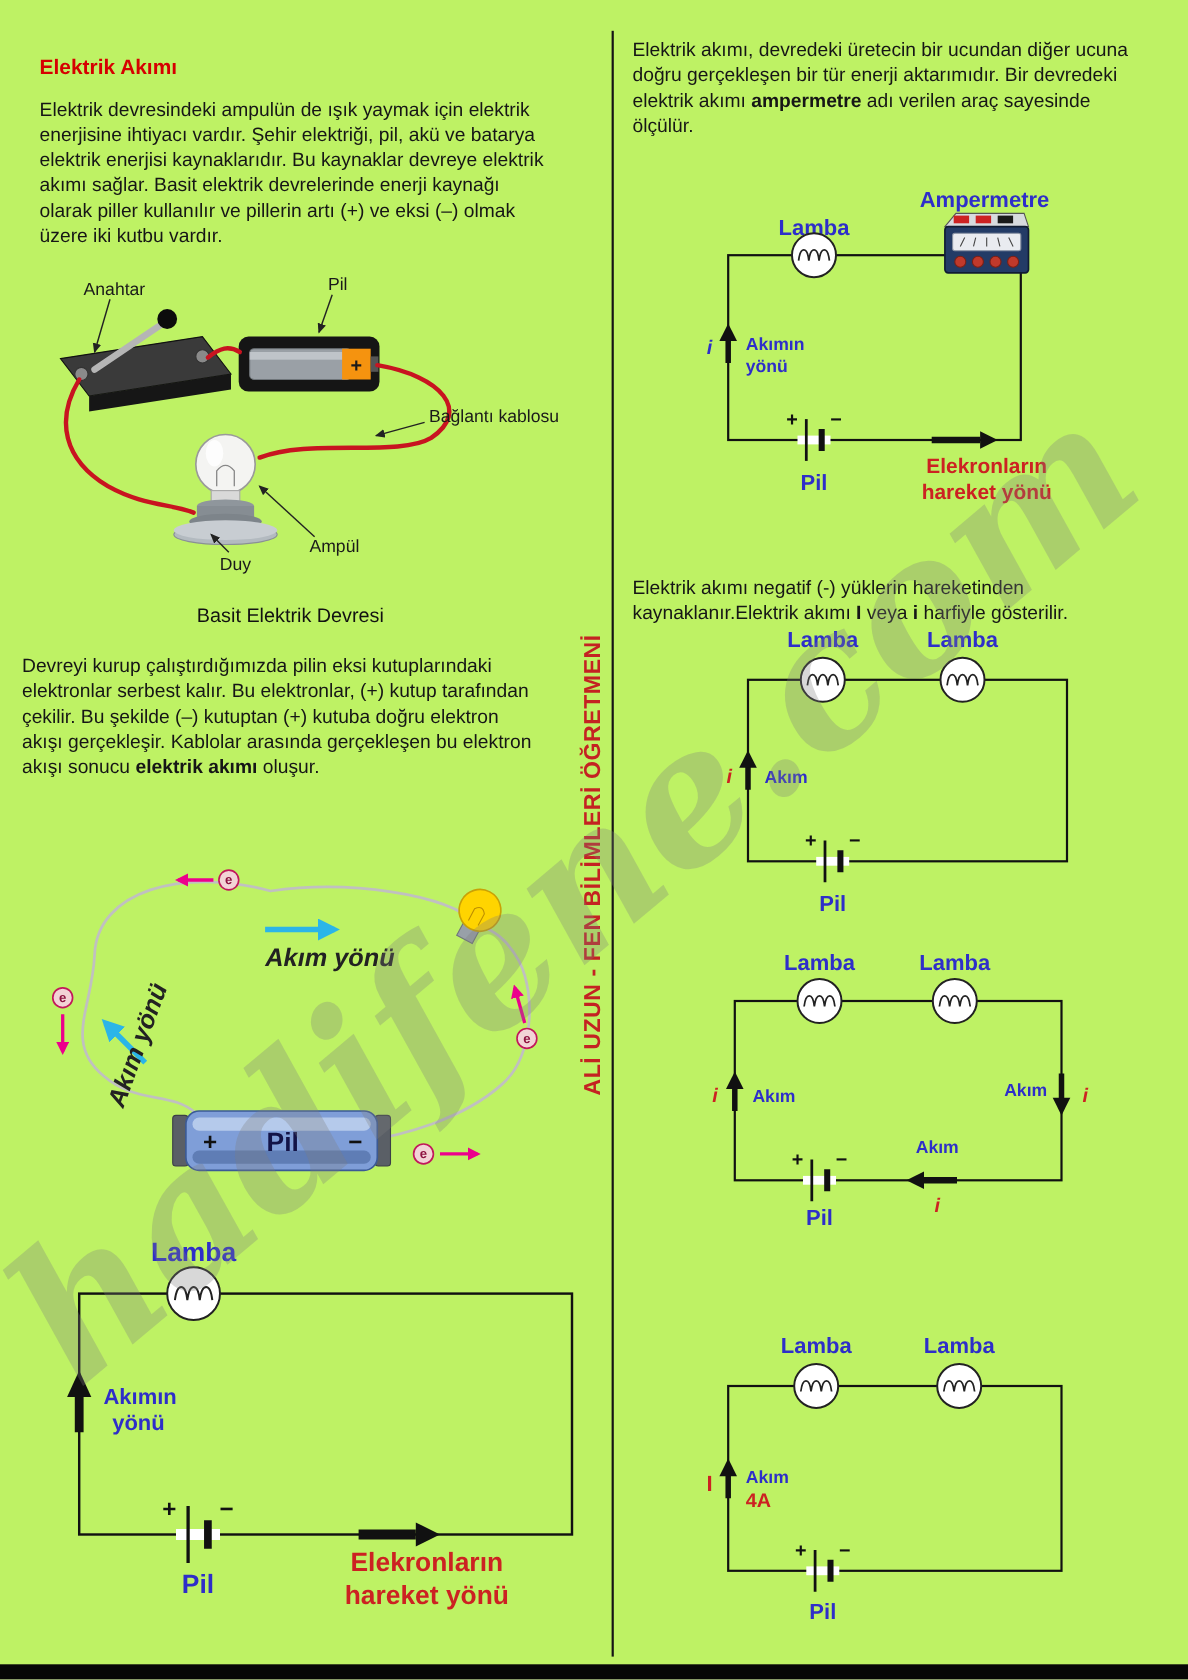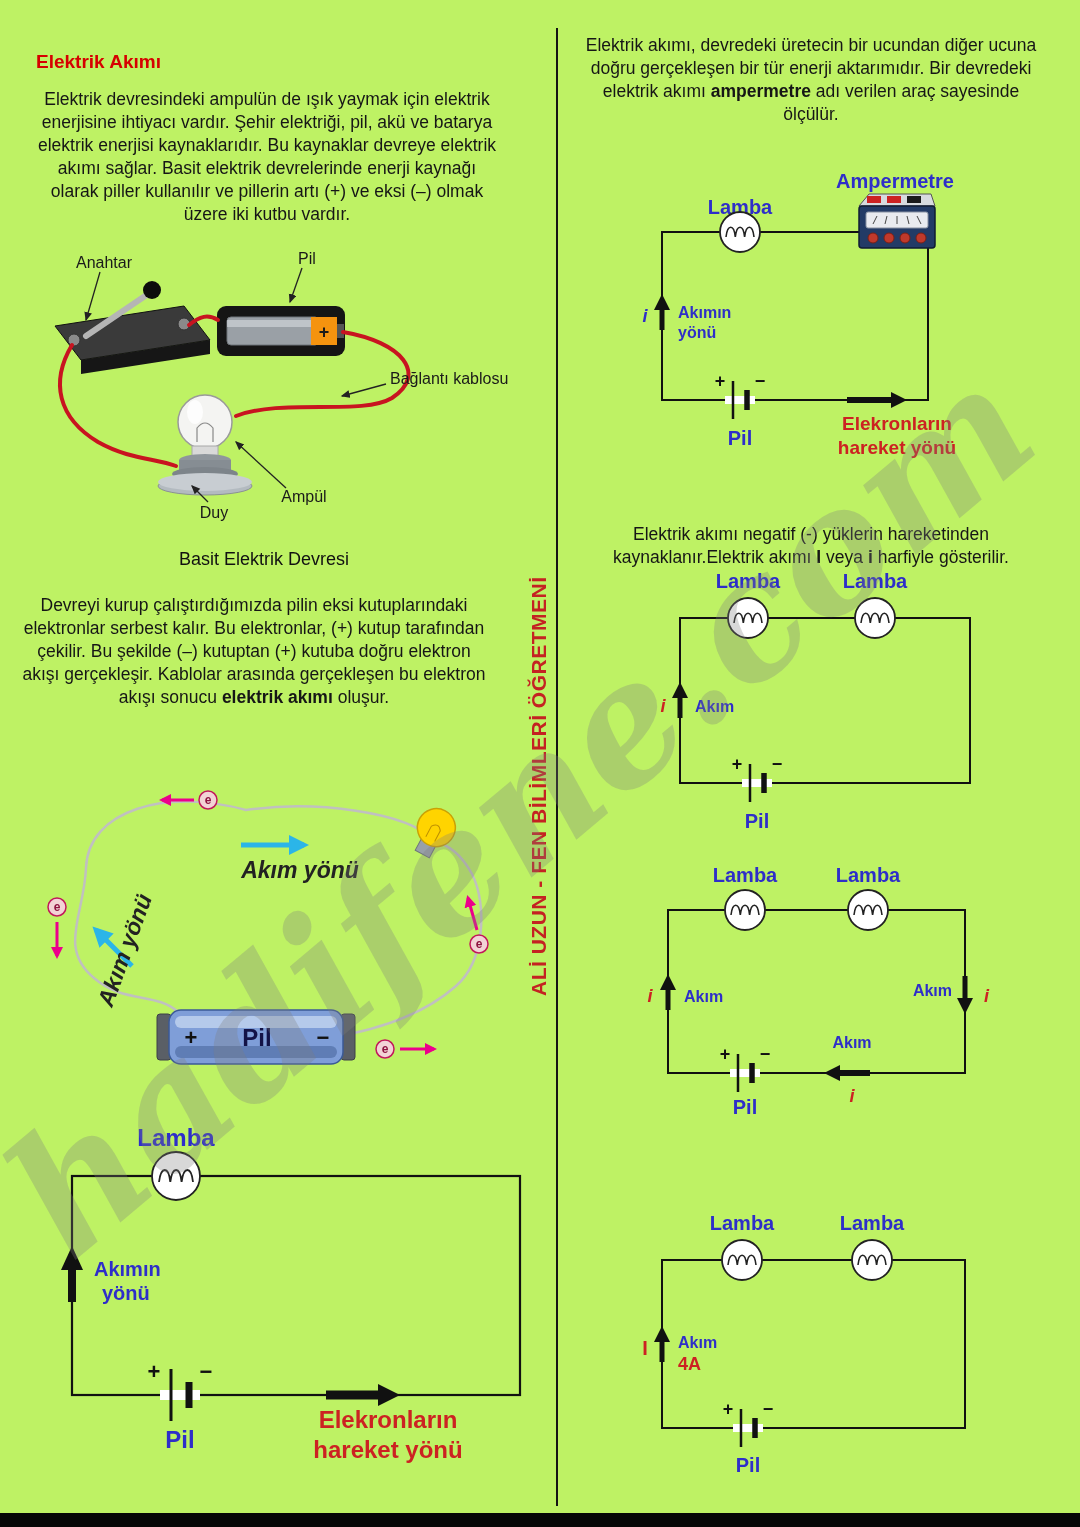--- a/index.html
+++ b/index.html
@@ -1,19 +1,19 @@
 <!DOCTYPE html>
 <html><head>
 <meta charset="utf-8">
 <style>
   html,body{margin:0;padding:0;background:#ffffff;}
   #page{position:relative;width:1080px;height:1527px;background:#bef264;
         font-family:"Liberation Sans",sans-serif;overflow:hidden;}
   .abs{position:absolute;}
-  p{margin:0;text-align:center;}
+  p{margin:0;}
   .body-text{font-size:17.5px;line-height:23px;color:#161616;}
   .bi{font-weight:bold;font-style:italic;}
   #doc-title{font-size:19px;font-weight:bold;color:#d60000;}
   #caption-basic{font-size:18px;color:#111;text-align:center;}
   #divider{position:absolute;left:556px;top:28px;width:2px;height:1478px;background:#141414;}
   #credit{position:absolute;left:527px;top:996px;transform-origin:0 0;transform:rotate(-90deg);
           font-size:21px;font-weight:bold;color:#c42222;white-space:nowrap;letter-spacing:.5px;}
   #watermark{position:absolute;left:520px;top:810px;transform:translate(-50%,-50%) rotate(-40deg);
           font-family:"DejaVu Serif",serif;font-style:italic;font-weight:bold;font-size:168px;
           color:rgba(125,125,125,0.30);white-space:nowrap;pointer-events:none;z-index:9;}

